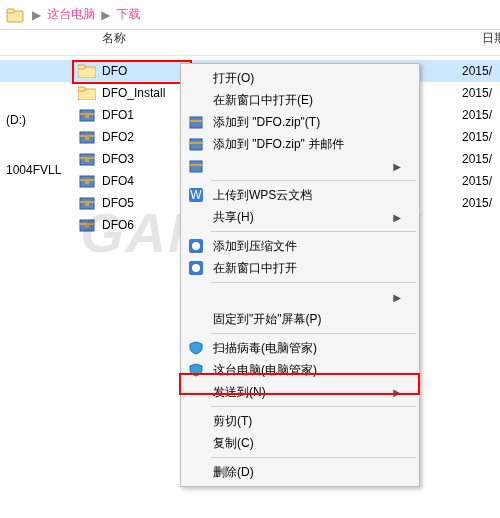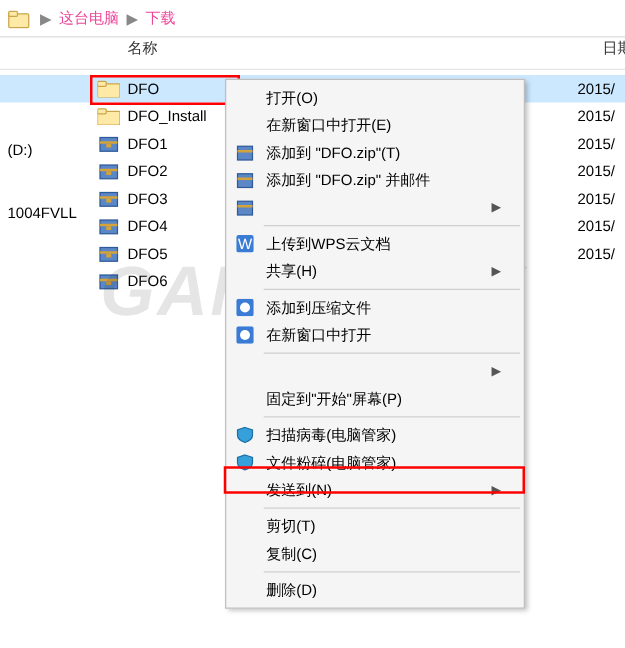--- a/index.html
+++ b/index.html
@@ -233,21 +233,21 @@
         </svg>
       </span>
       <span>扫描病毒(电脑管家)</span>
     </div>
     <div class="mi">
       <span class="ic">
         <svg width="14" height="14">
           <path d="M7 1 L13 3 V7 C13 10 10 12 7 13 C4 12 1 10 1 7 V3 Z" fill="#36a0da" stroke="#1a6fa5"></path>
         </svg>
       </span>
-      <span>文件粉碎(电脑管家)</span>
+      <span>这台电脑(电脑管家)</span>
     </div>
     <div class="mi">
       <span>发送到(N)</span>
       <span class="arrow">▶</span>
     </div>
     <div class="sep"></div>
     <div class="mi">
       <span>剪切(T)</span>
     </div>
     <div class="mi">

